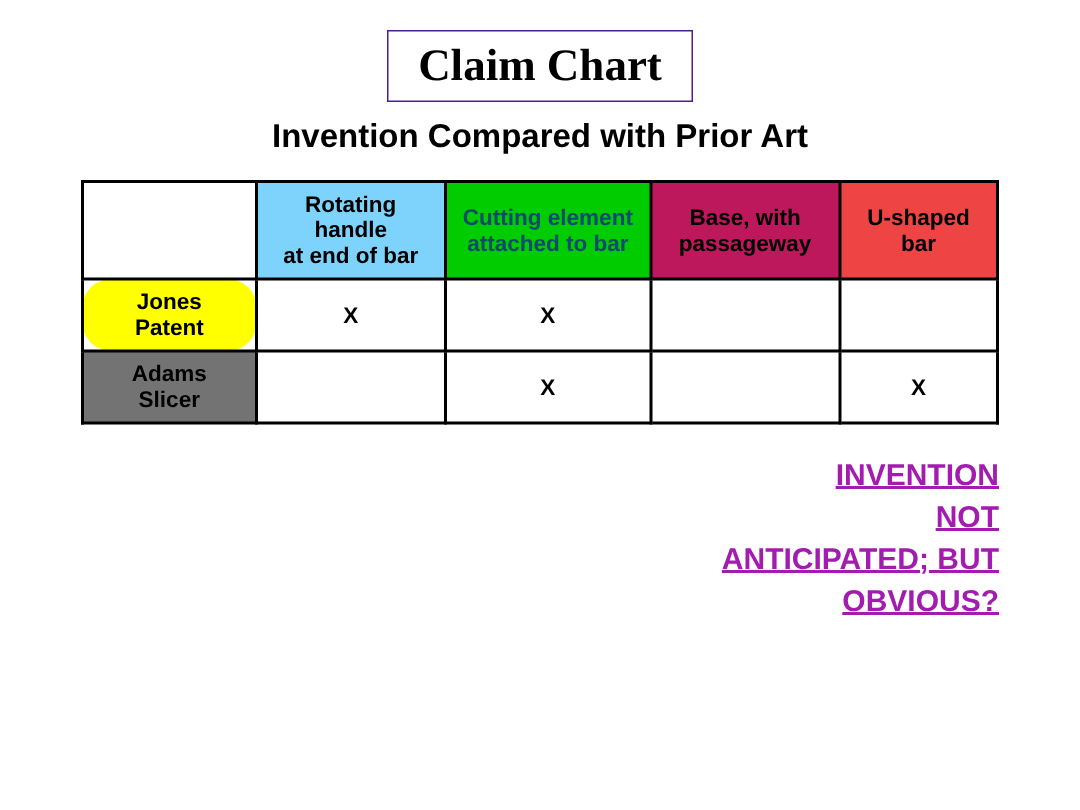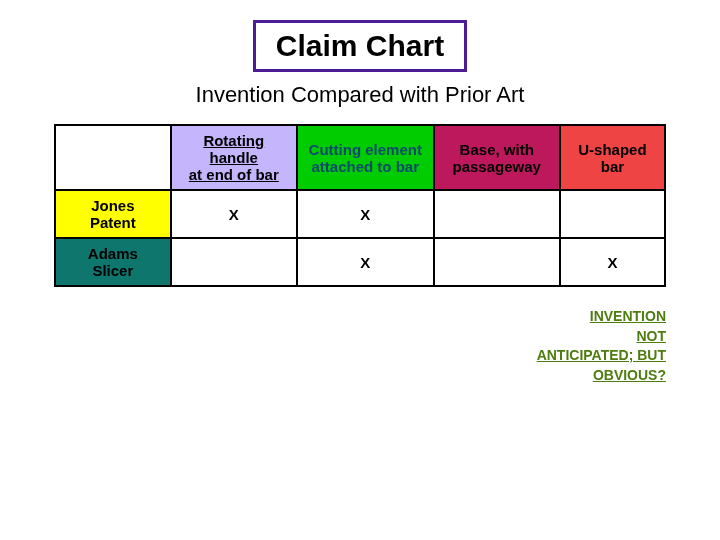--- a/index.html
+++ b/index.html
@@ -8,34 +8,35 @@
       height: 540px;
       background: #ffffff;
       font-family: Arial, sans-serif;
       display: flex;
       flex-direction: column;
       align-items: center;
       padding: 20px;
     }
 
     .title-box {
-      border: 3px solid #4c1d95;
+      border: 1px solid #4c1d95;
       padding: 6px 20px;
       margin-bottom: 10px;
+      font-family: Liberation Serif, serif;
     }
 
     .title-text {
       font-size: 30px;
       font-weight: bold;
       color: #000;
     }
 
     .subtitle {
       font-size: 22px;
-      font-weight: normal;
+      font-weight: bold;
       color: #000;
       margin-bottom: 16px;
     }
 
     .claim-table {
       border-collapse: collapse;
       width: 90%;
     }
 
     .claim-table td, .claim-table th {
@@ -46,23 +47,22 @@
       font-size: 15px;
       font-weight: bold;
     }
 
     .col-empty {
       background: #ffffff;
       width: 110px;
     }
 
     .col-yellow {
-      background: #c4b5fd;
+      background: #7dd3fc;
       width: 120px;
-      text-decoration: underline;
     }
 
     .col-green {
       background: #00cc00;
       width: 130px;
       color: #0c4a6e;
     }
 
     .col-blue {
       background: #be185d;
@@ -73,36 +73,37 @@
       background: #ef4444;
       width: 100px;
     }
 
     .row-smith td:first-child {
       background: #ffffff;
     }
 
     .row-jones td:first-child {
       background: #ffff00;
+      border-radius: 19px;
     }
 
     .row-adams td:first-child {
-      background: #0f766e;
+      background: #737373;
     }
 
     .invention-note {
       margin-top: 20px;
       text-align: right;
       width: 90%;
     }
 
     .invention-text {
-      font-size: 14px;
+      font-size: 20px;
       font-weight: bold;
-      color: #4d7c0f;
+      color: #a21caf;
       text-decoration: underline;
       line-height: 1.4;
     }
   </style>
 </head>
 <body>
 
 <div class="title-box">
   <span class="title-text">Claim Chart</span>
 </div>

